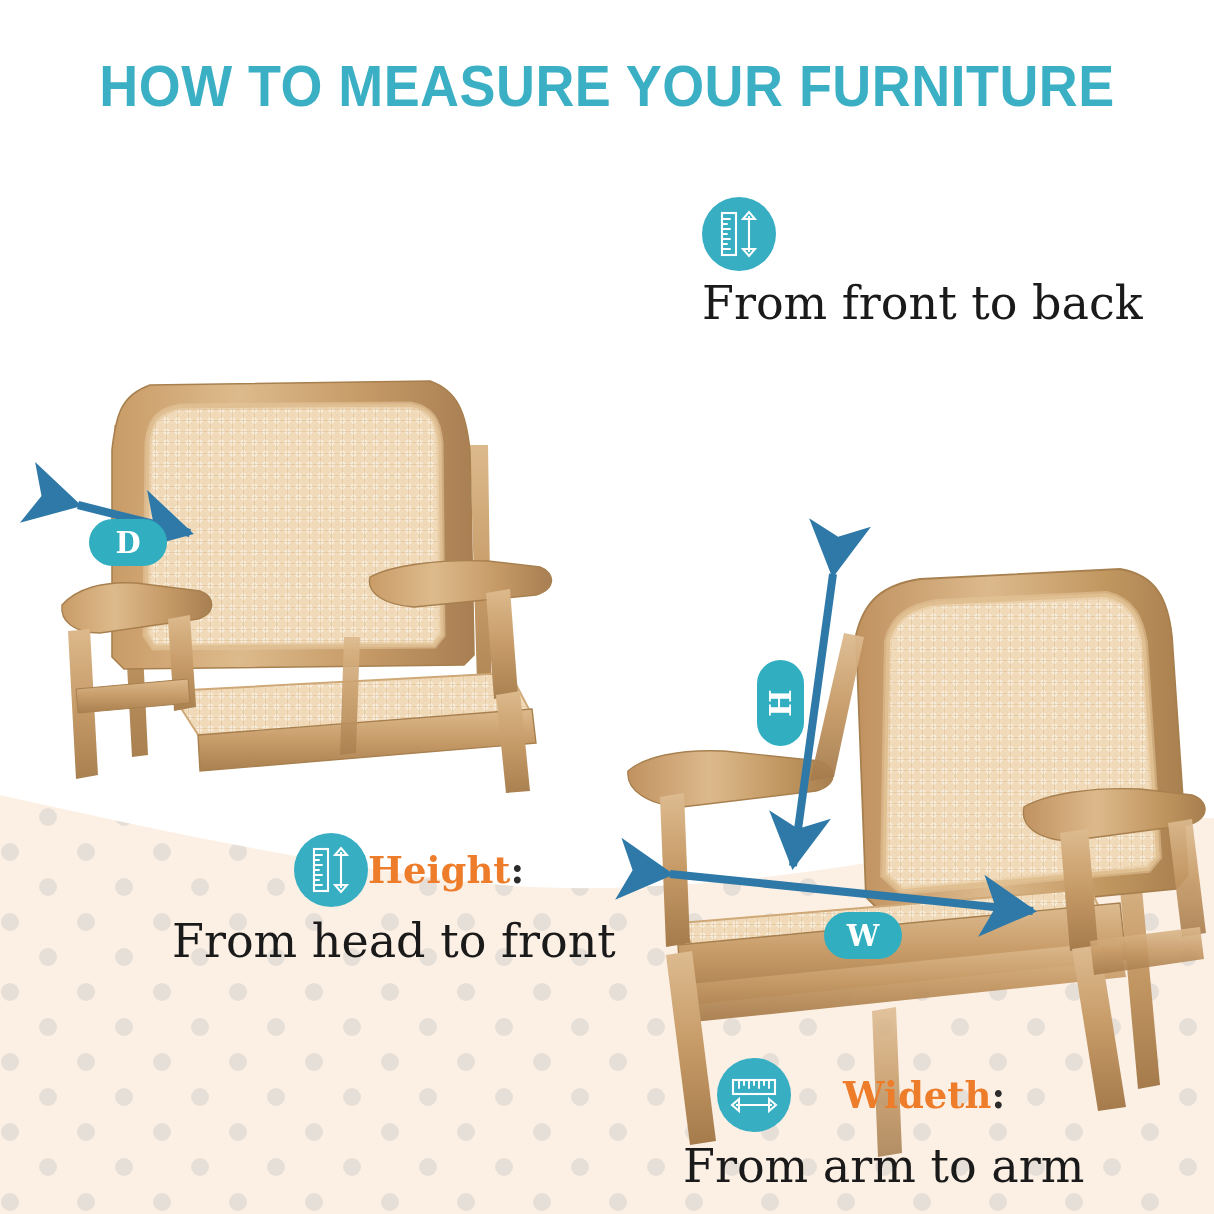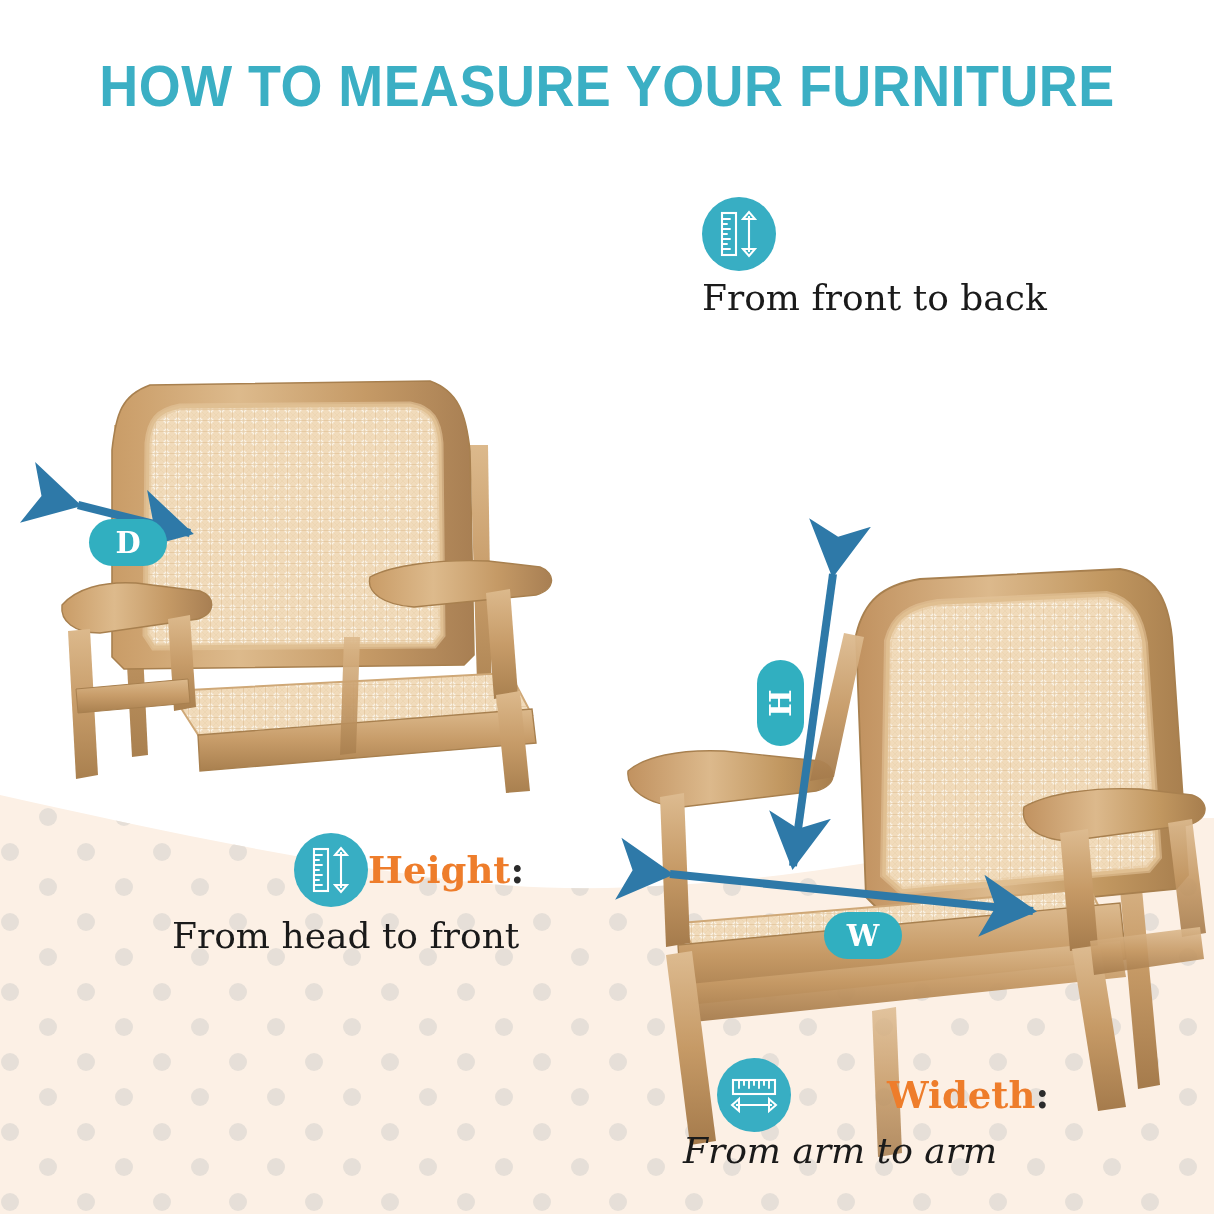--- a/index.html
+++ b/index.html
@@ -101,21 +101,21 @@
     color: #EE7D2B;
     font-size: 37px;
     line-height: 1;
     white-space: nowrap;
   }
   .legend-label .colon { color: #2b2b2b; }
   .legend-desc {
     font-family: "DejaVu Serif", serif;
     font-weight: normal;
     color: #1a1a1a;
-    font-size: 36px;
+    font-size: 46px;
     line-height: 1.05;
     white-space: nowrap;
   }
 
   
   #legend-depth { left: 702px; top: 197px; }
   #legend-depth .legend-label { margin-top: 18px; }
   #legend-depth .legend-desc { margin-top: 8px; }
 
   
@@ -127,24 +127,24 @@
   #legend-height .legend-desc {
     margin-top: 10px;
     margin-left: -122px;
   }
 
   
   #legend-wideth { left: 717px; top: 1058px; }
   #legend-wideth .row {
     display: flex; align-items: center;
   }
-  #legend-wideth .legend-label { margin-left: 96px; }
+  #legend-wideth .legend-label { margin-left: 52px; }
   #legend-wideth .legend-desc {
+    margin-top: 10px;
     margin-left: -34px;
-    font-style: italic;
   }
 </style>
 </head>
 <body>
 
 <div id="page">
 
   <svg id="bg-wave" viewBox="0 0 1214 1214" width="1214" height="1214">
     <defs>
       <pattern id="dotsPat" width="76" height="70" patternUnits="userSpaceOnUse">

